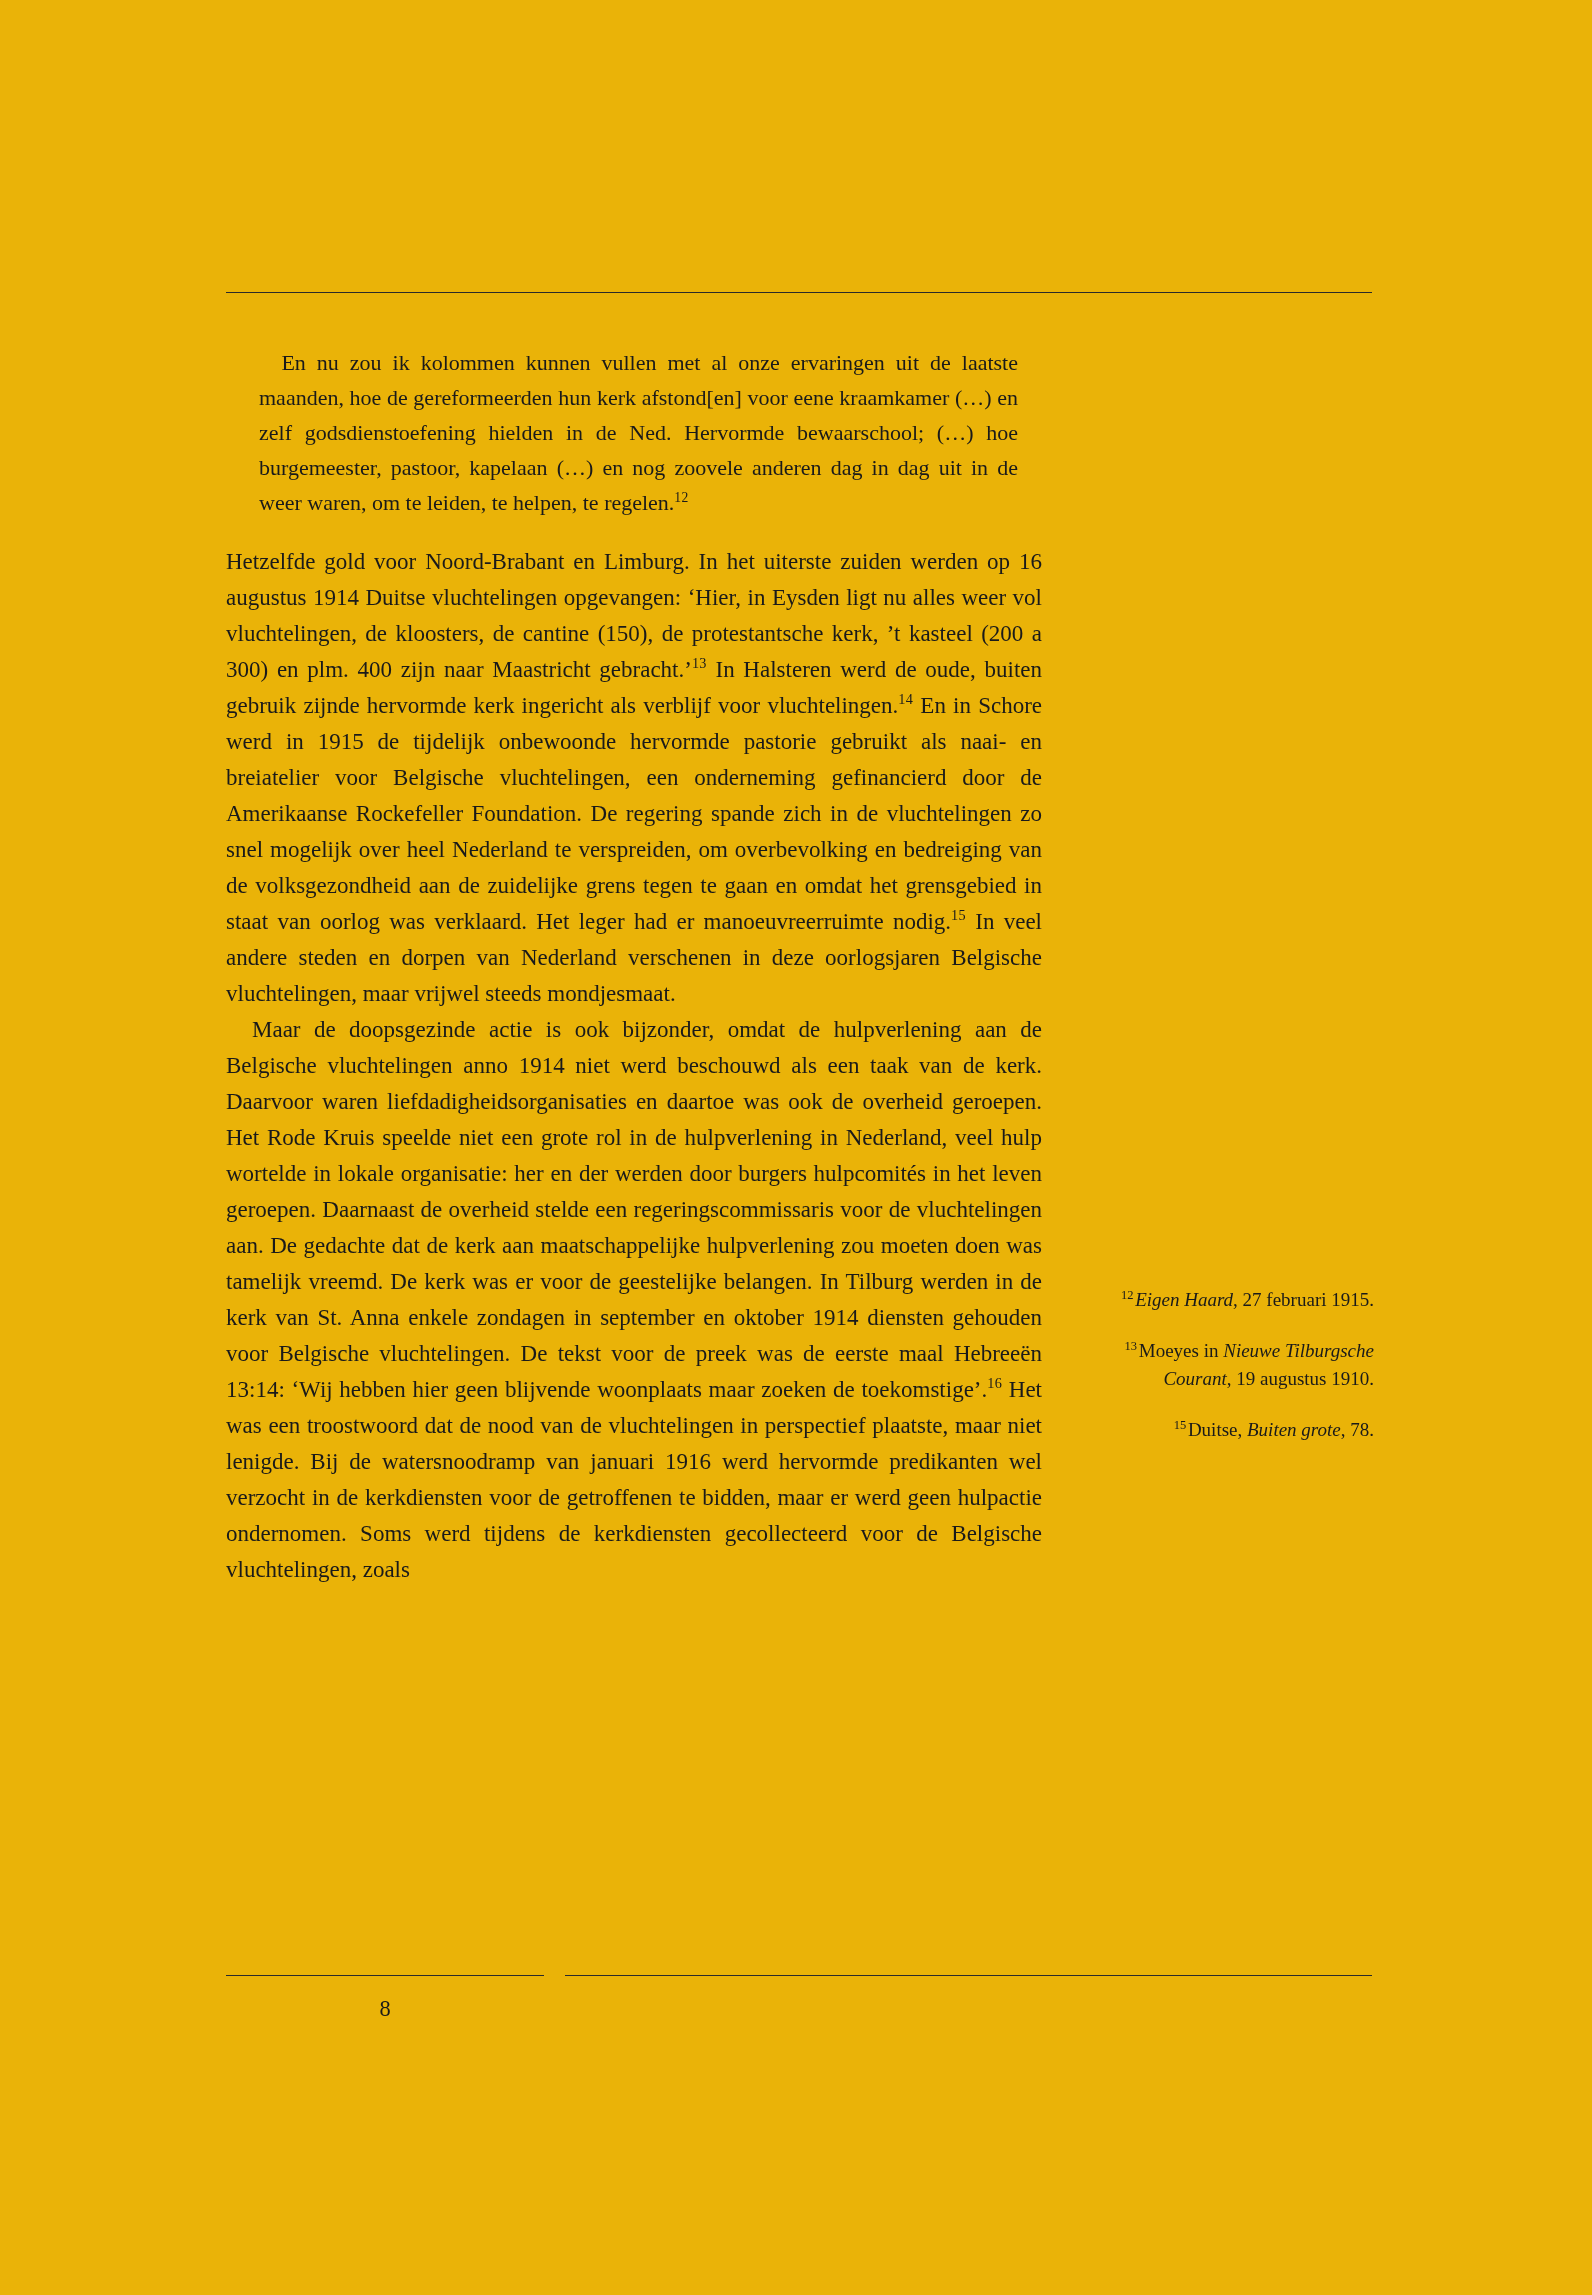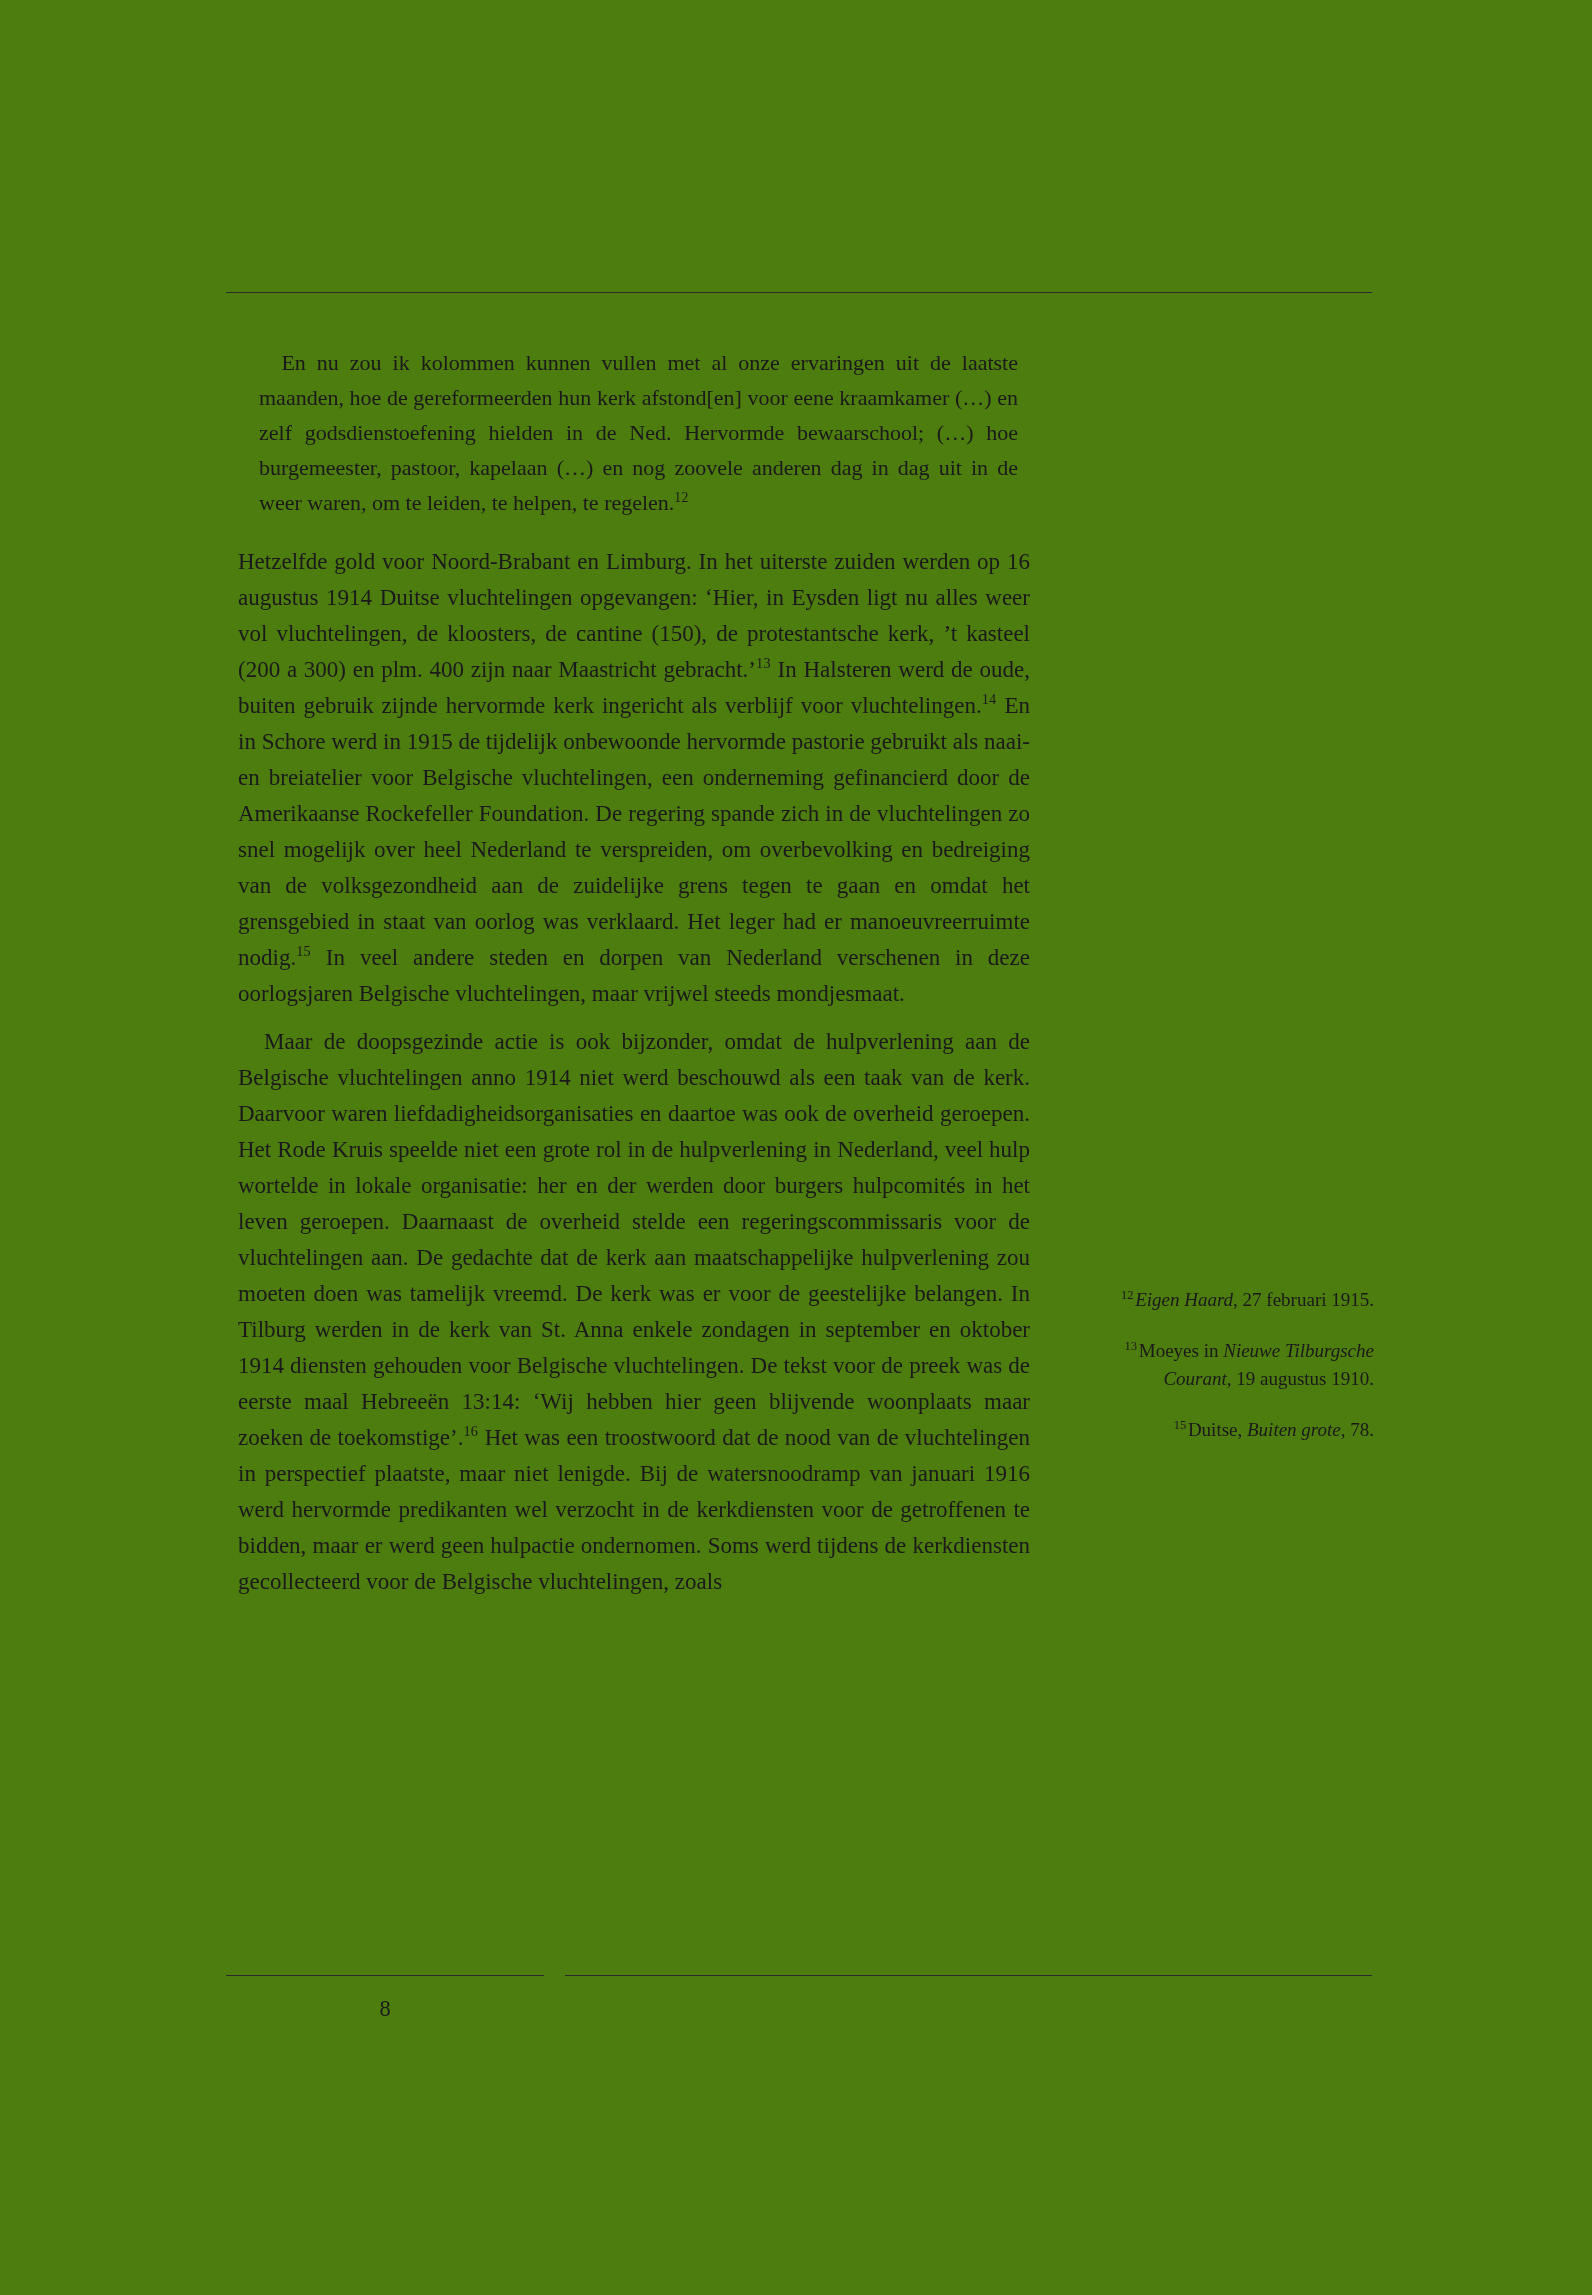--- a/index.html
+++ b/index.html
@@ -13,21 +13,21 @@
     font-family: "Liberation Serif", serif;
     color: #1a1a1a;
     position: relative;
     overflow: hidden;
   }
   .page {
     position: absolute;
     left: 0; top: 0;
     width: 1592px;
     height: 2295px;
-    background: #4d7c0f;
+    background: #eab308;
   }
   .rule-top {
     position: absolute;
     left: 226px;
     top: 292px;
     width: 1146px;
     height: 0.9px;
     background: #2a2a2a;
   }
   .content {
@@ -51,21 +51,21 @@
     width: 759px;
     text-align: justify;
     font-size: 22px;
     line-height: 35px;
   }
   .blockquote p {
     margin: 0;
     text-indent: 22.4px;
   }
   .para {
-    margin: 12px;
+    margin: 0;
     text-align: justify;
   }
   .para.gap {
     margin-top: 24px;
   }
   .para.indent {
     text-indent: 26px;
   }
   sup {
     font-size: 0.62em;

